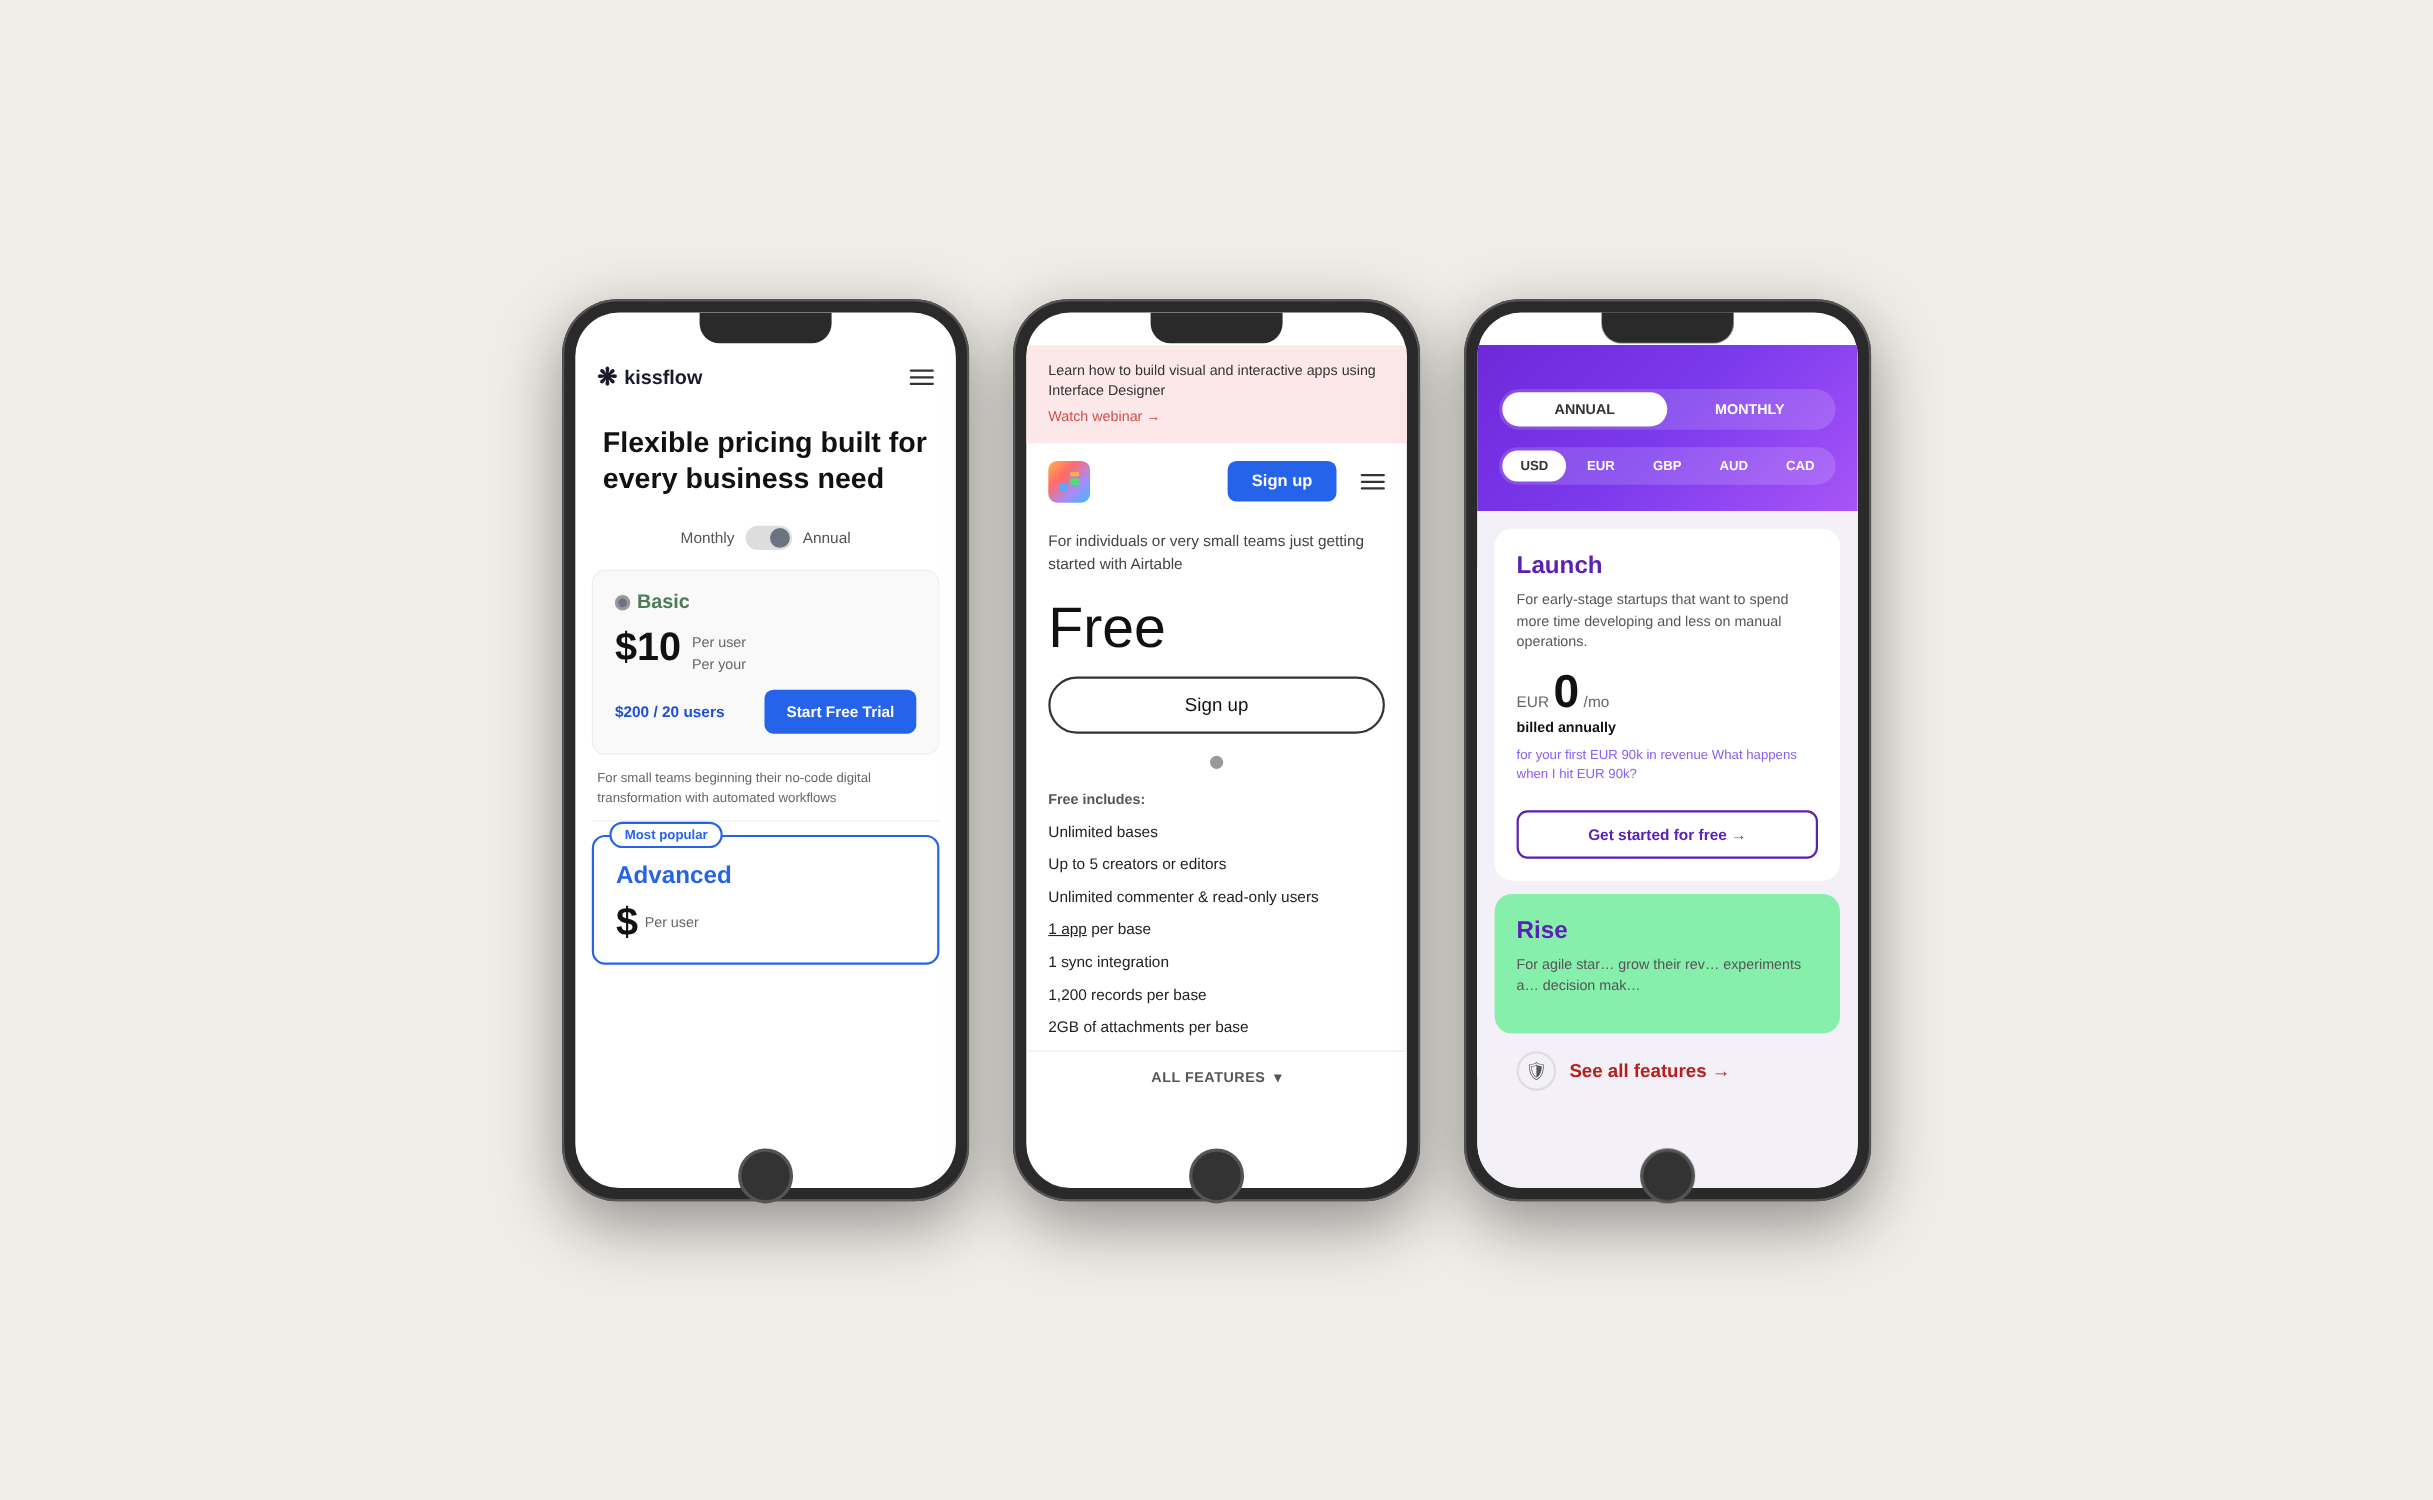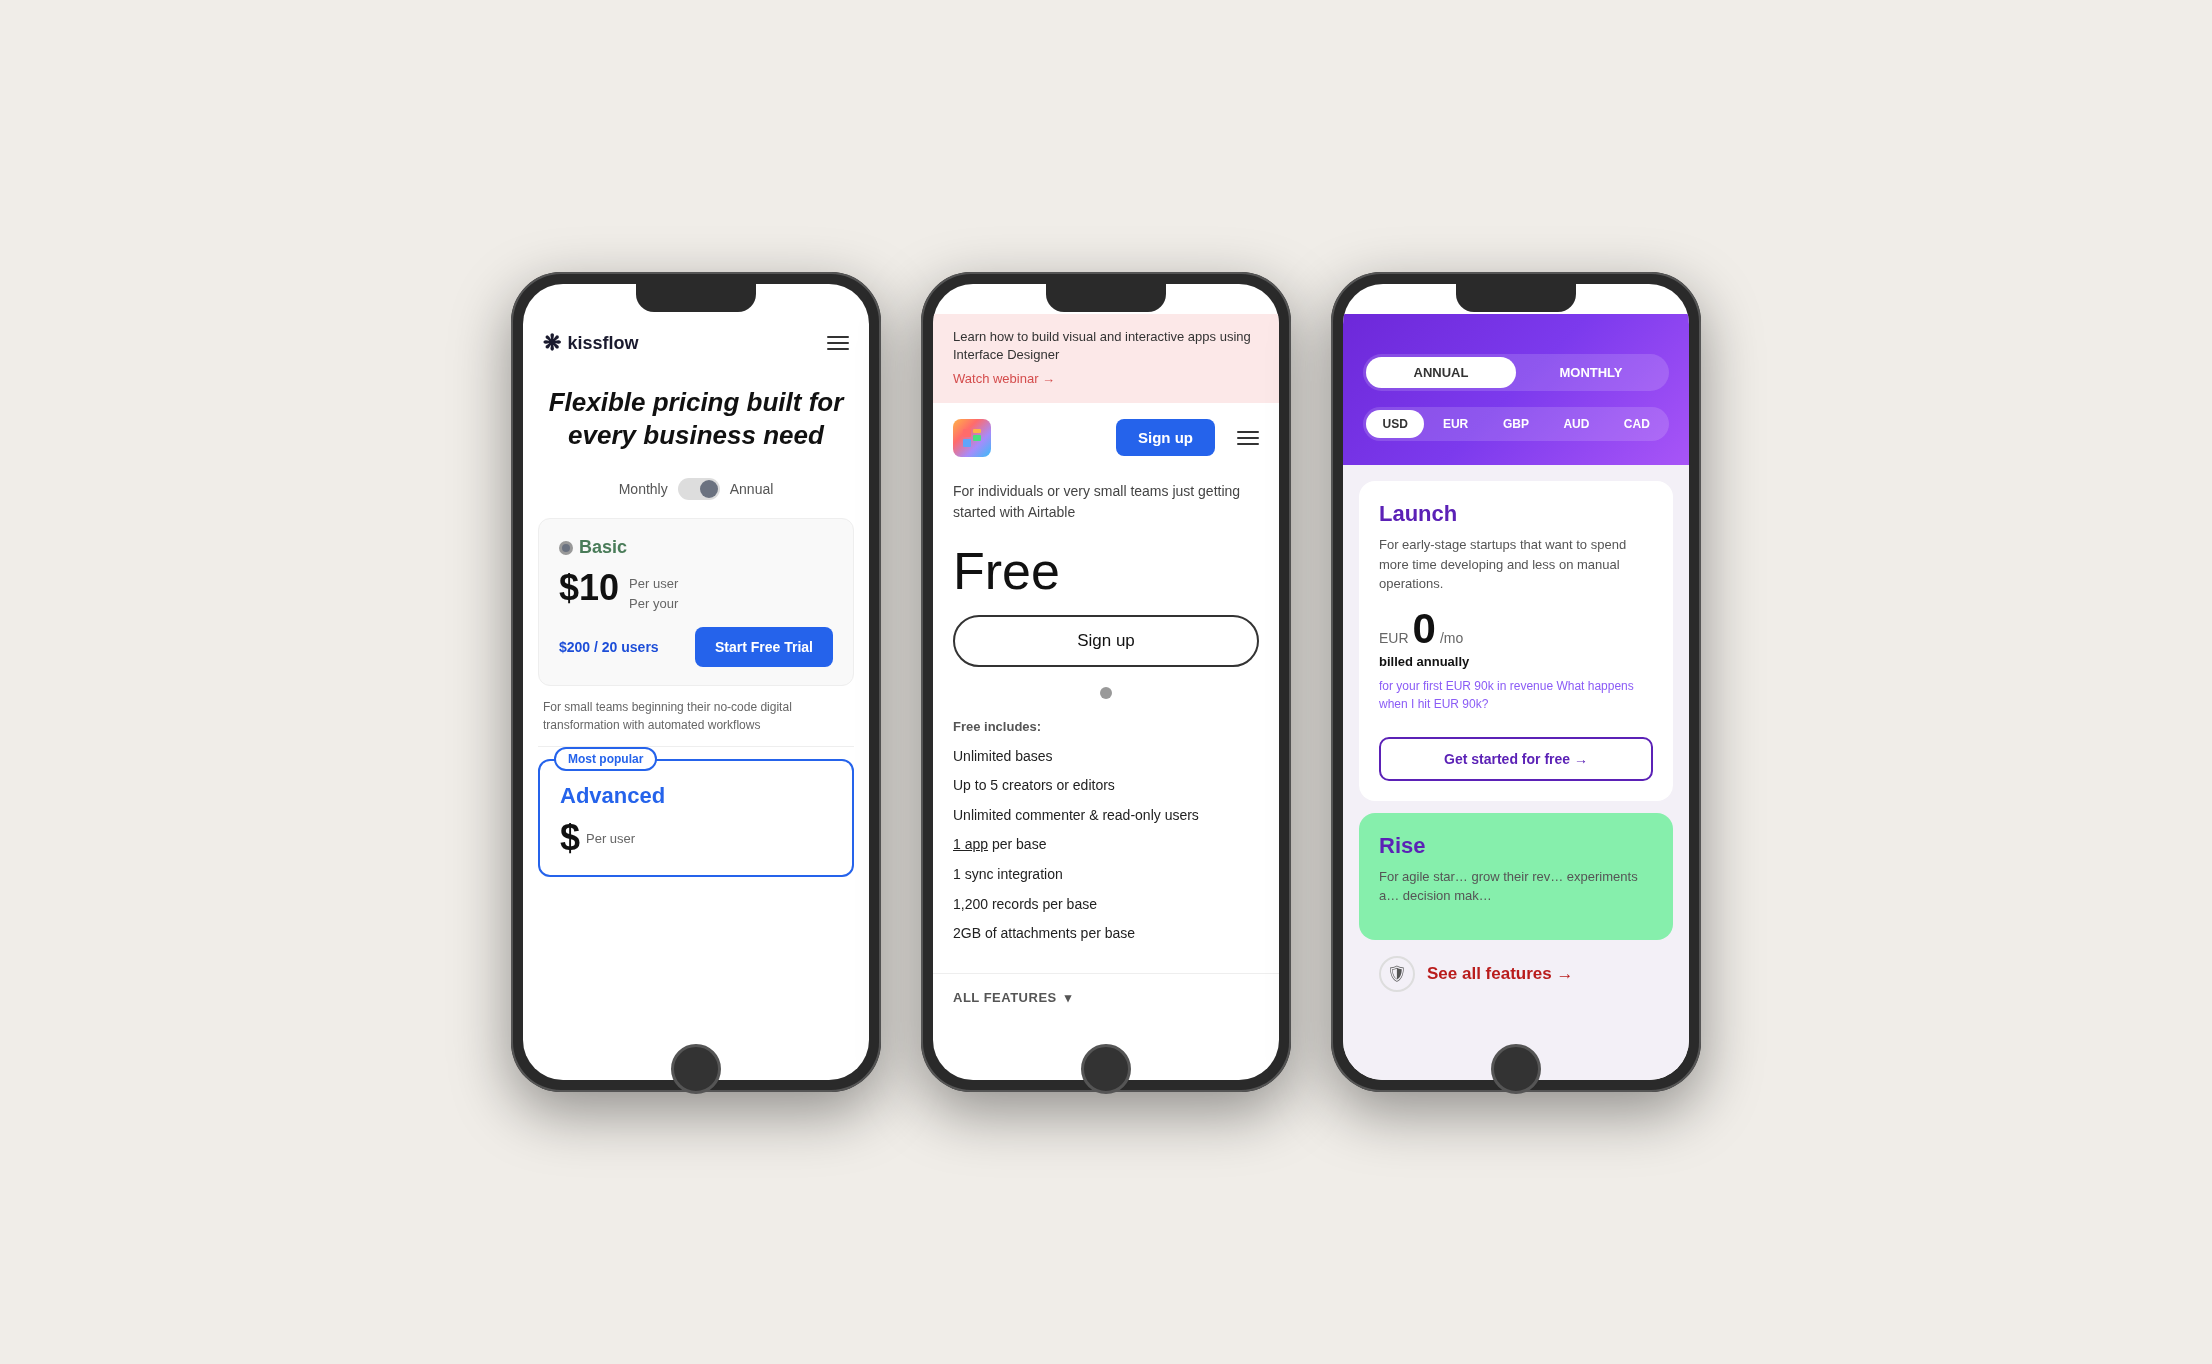--- a/index.html
+++ b/index.html
@@ -98,22 +98,21 @@
     }
     .kf-hamburger span {
       display: block;
       width: 22px;
       height: 2px;
       background: #333;
       border-radius: 2px;
     }
     .kf-hero {
       padding: 20px 25px 15px;
-      text-align: center;
-      font-style: italic;
+      text-align: left;
     }
     .kf-hero h1 {
       font-size: 26px;
       font-weight: 800;
       color: #111;
       line-height: 1.25;
     }
     .kf-toggle-row {
       display: flex;
       align-items: center;
@@ -364,21 +363,22 @@
     .at-all-features {
       padding: 16px 20px;
       display: flex;
       align-items: center;
       gap: 8px;
       font-size: 13px;
       font-weight: 600;
       color: #555;
       letter-spacing: 0.5px;
       border-top: 1px solid #eee;
-      margin-top: 24px;
+      margin-top: 6px;
+      justify-content: center;
     }
 
     
     .pf-top-bar {
       background: linear-gradient(135deg, #6d28d9, #7c3aed, #a855f7);
       padding: 40px 20px 24px;
     }
     .pf-billing-toggle {
       display: flex;
       background: rgba(255,255,255,0.15);

